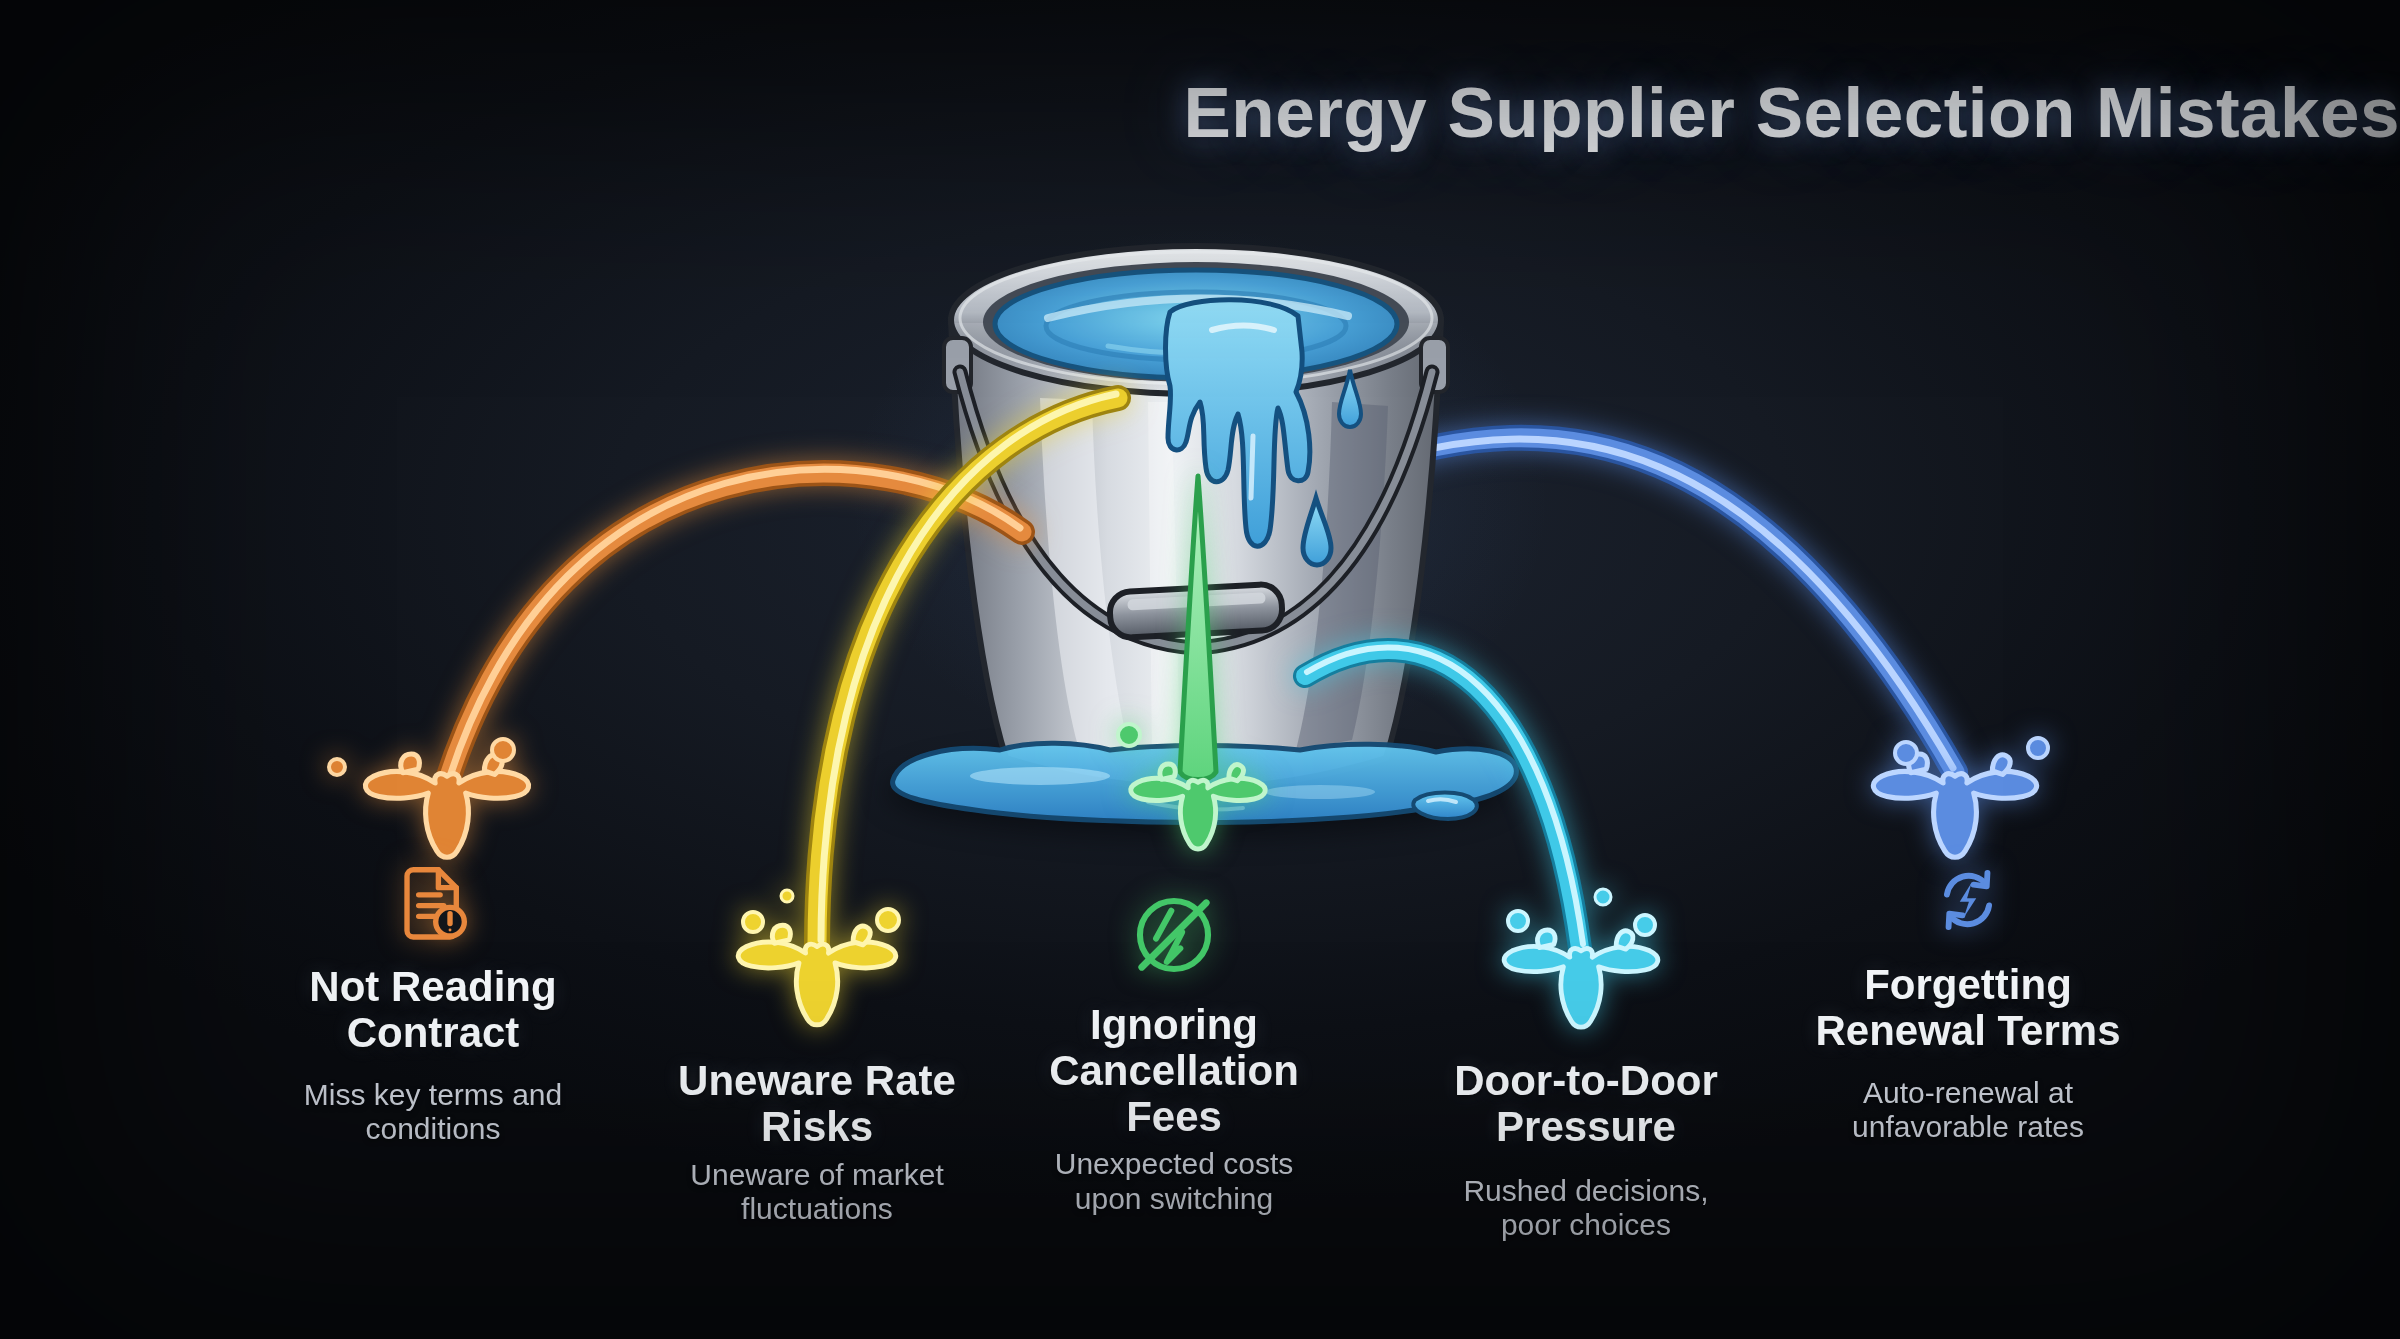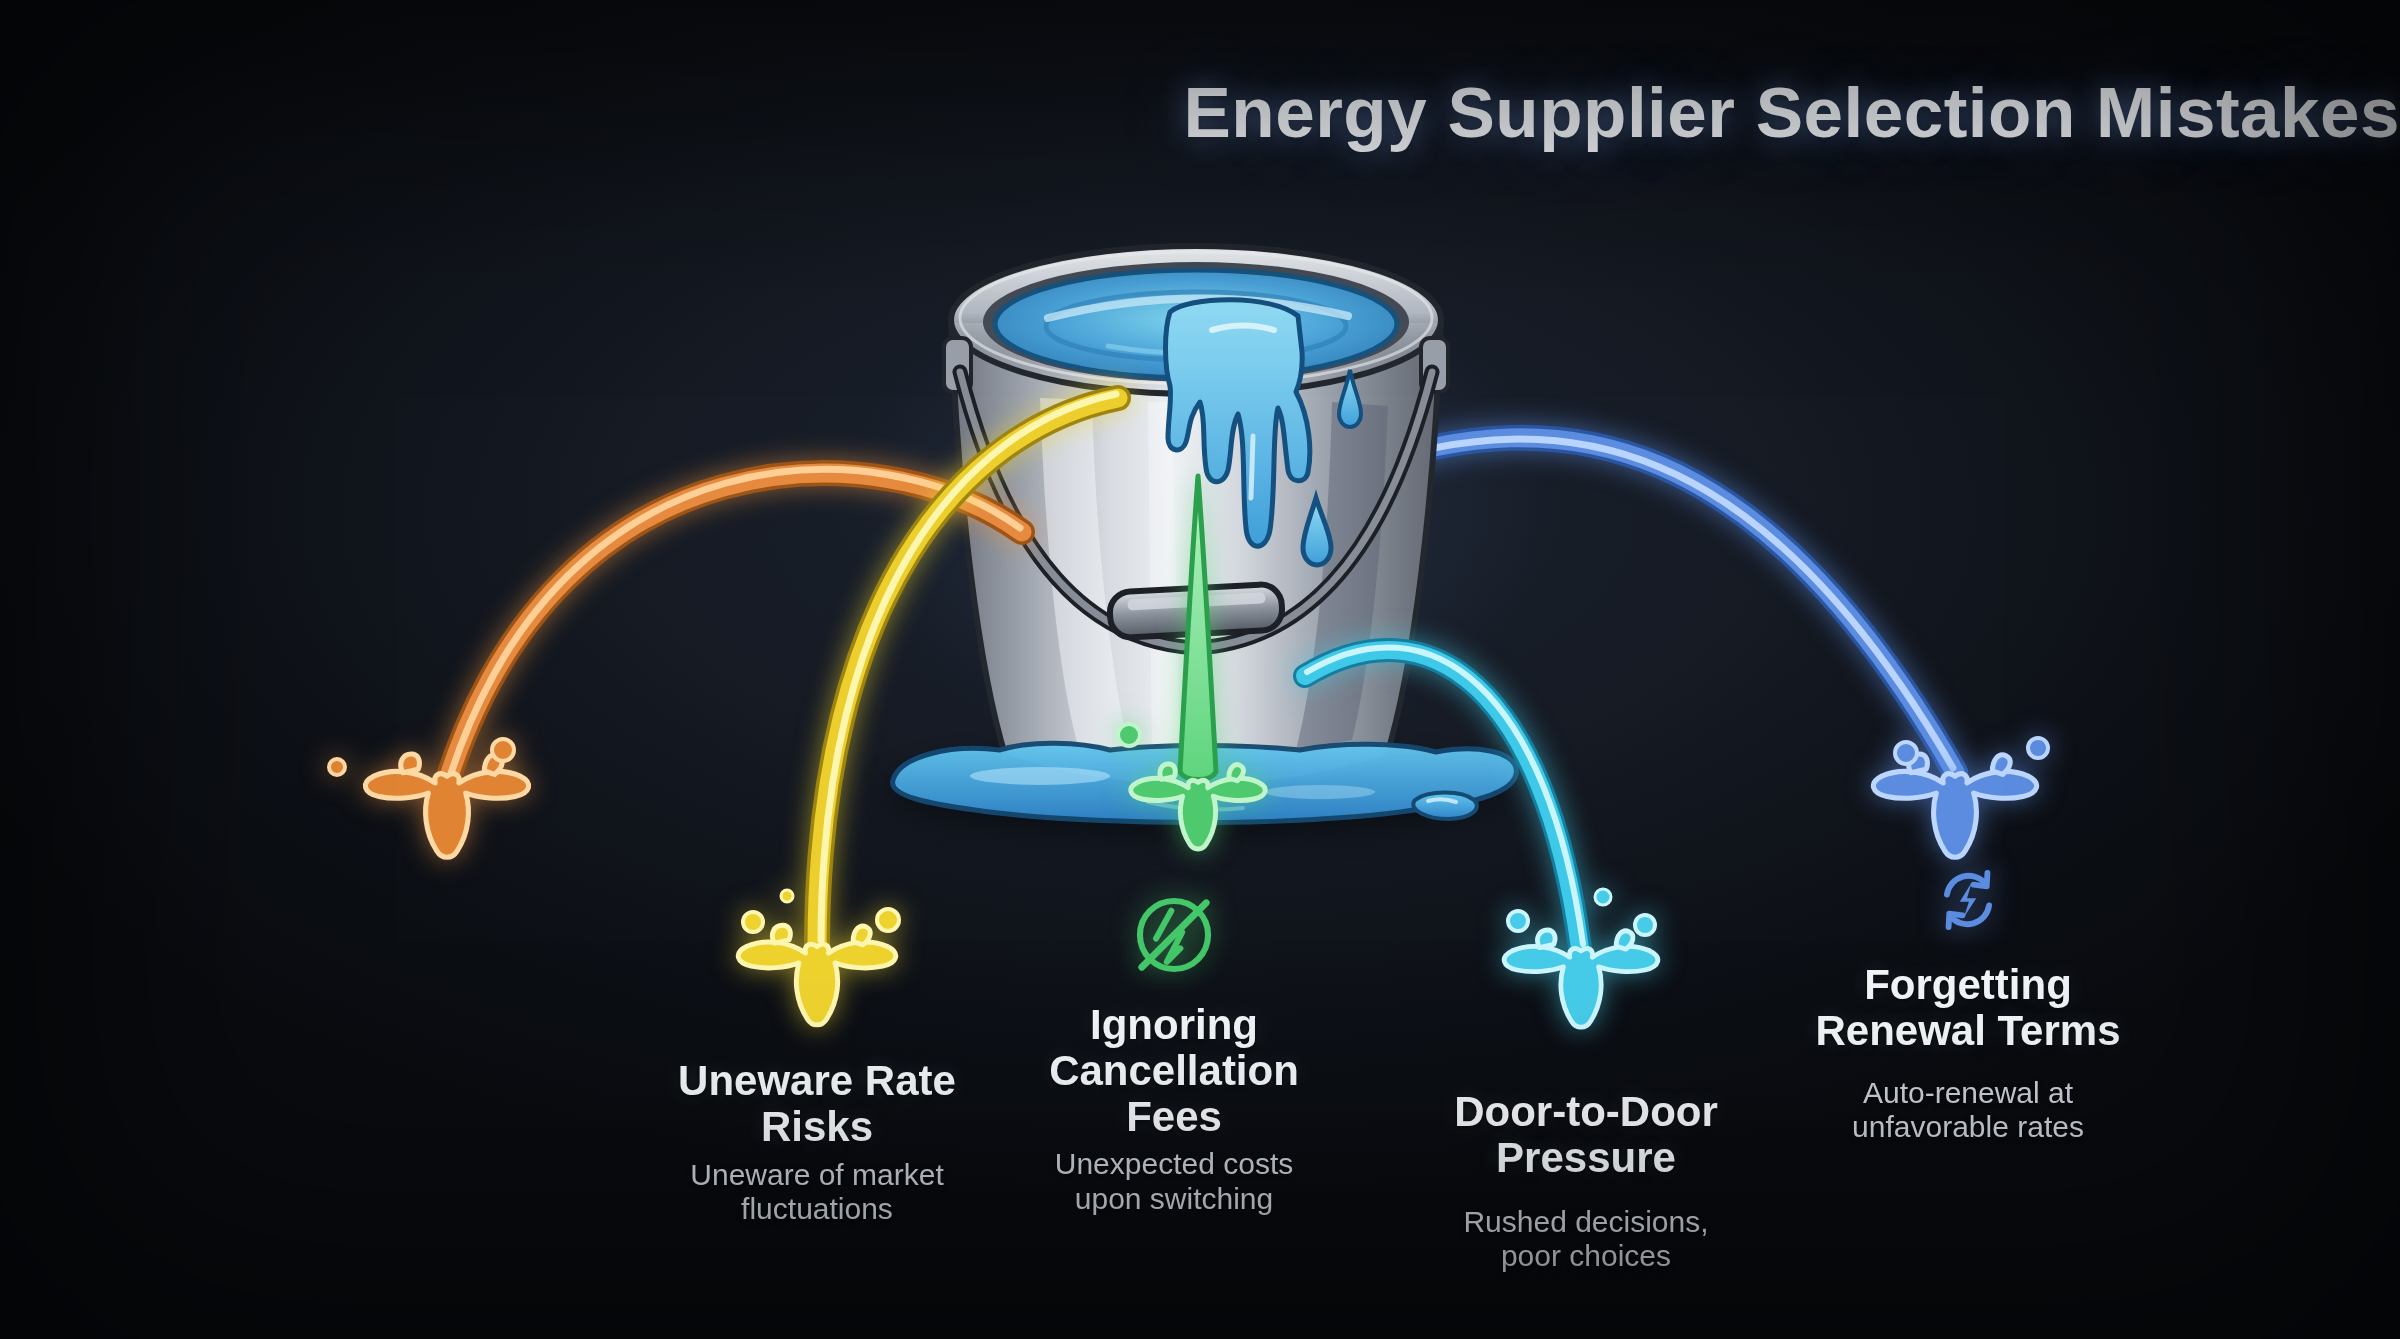--- a/index.html
+++ b/index.html
@@ -196,20 +196,40 @@
       <circle cx="2038" cy="748" r="10" fill="#5b8ce0" stroke="#bcd6ff" stroke-width="4"></circle>
     </g>
 
     <g class="glow-g">
       <path d="M 1198,476 C 1191,570 1185,680 1180,772 C 1186,782 1210,782 1216,772 C 1211,680 1205,570 1198,476 Z" fill="url(#spikeGrad)" stroke="#2aa04c" stroke-width="5" stroke-linejoin="round"></path>
       <use href="#splat" transform="translate(1198,792) scale(0.70)" fill="#4ec96d" stroke="#c0f5cc" stroke-width="7"></use>
       <circle cx="1129" cy="735" r="11" fill="#4ec96d" stroke="#c0f5cc" stroke-width="4"></circle>
     </g>
   </svg>
 
+  <div class="mistake" style="left: 263px; top: 858px; width: 340px; --c: #e8873c; --g: rgba(238,150,64,0.55);">
+    <div class="m-icon">
+      <svg width="86" height="88" viewBox="0 0 48 48" fill="none" stroke="currentColor" stroke-width="3" stroke-linecap="round" stroke-linejoin="round">
+        <path d="M 13,6 h 14 l 10,10 v 24 a 3.5,3.5 0 0 1 -3.5,3.5 h -20.5 a 3.5,3.5 0 0 1 -3.5,-3.5 v -30.5 a 3.5,3.5 0 0 1 3.5,-3.5 z"></path>
+        <path d="M 27,6 v 10 h 10"></path>
+        <path d="M 16,20 h 12 M 16,26 h 14 M 16,32 h 9"></path>
+        <circle cx="33.5" cy="35" r="8" fill="#12151a"></circle>
+        <path d="M 33.5,30.5 v 5.5"></path>
+        <circle cx="33.5" cy="39.6" r="0.8" fill="currentColor" stroke="none"></circle>
+      </svg>
+    </div>
+    <div class="m-heading">
+      <span>Not Reading</span>
+      <span>Contract</span>
+    </div>
+    <div class="m-desc" style="margin-top:22px;">
+      <span>Miss key terms and</span>
+      <span>conditions</span>
+    </div>
+  </div>
 
   <div class="mistake" style="left: 647px; top: 1058px; width: 340px; --c: #eccf2d; --g: rgba(240,214,50,0.55);">
     <div class="m-heading">
       <span>Uneware Rate</span>
       <span>Risks</span>
     </div>
     <div class="m-desc" style="margin-top:8px;">
       <span>Uneware of market</span>
       <span>fluctuations</span>
     </div>
@@ -228,21 +248,21 @@
       <span>Ignoring</span>
       <span>Cancellation</span>
       <span>Fees</span>
     </div>
     <div class="m-desc" style="margin-top:8px;">
       <span>Unexpected costs</span>
       <span>upon switching</span>
     </div>
   </div>
 
-  <div class="mistake" style="left: 1416px; top: 1089px; width: 340px; --c: #3fc9e8; --g: rgba(70,205,235,0.55);">
+  <div class="mistake" style="left: 1416px; top: 1058px; width: 340px; --c: #3fc9e8; --g: rgba(70,205,235,0.55);">
     <div class="m-heading">
       <span>Door-to-Door</span>
       <span>Pressure</span>
     </div>
     <div class="m-desc" style="margin-top:24px;">
       <span>Rushed decisions,</span>
       <span>poor choices</span>
     </div>
   </div>
 

